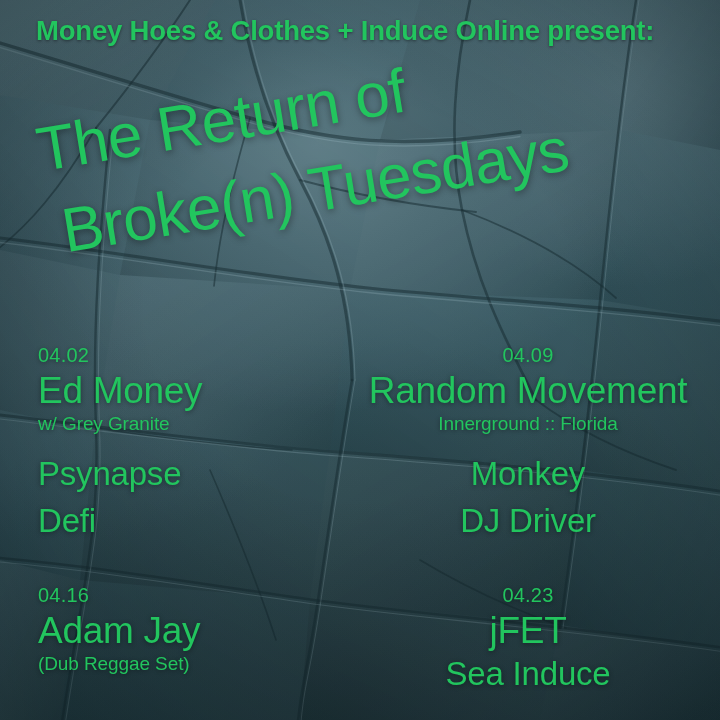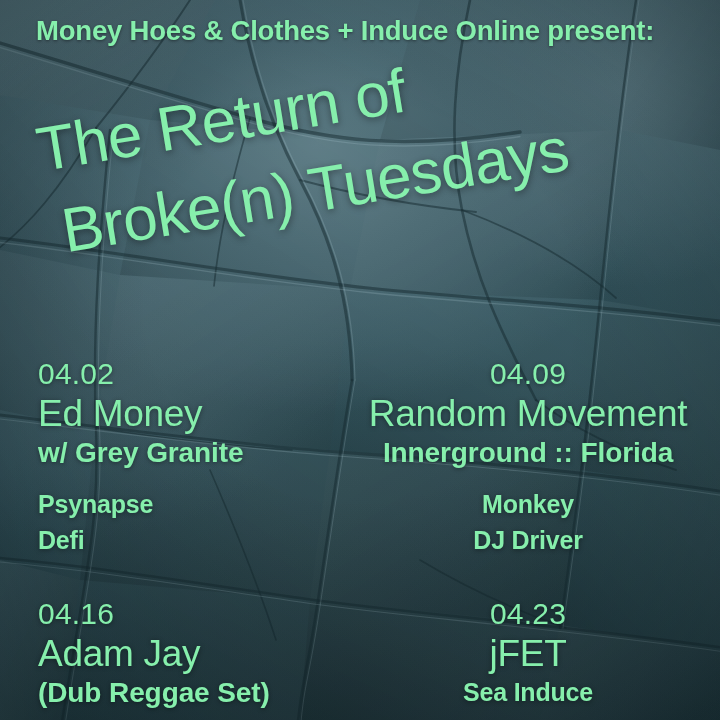--- a/index.html
+++ b/index.html
@@ -9,21 +9,21 @@
     background: #1a2a30;
   }
   * { box-sizing: border-box; }
 
   .flyer {
     position: relative;
     width: 720px;
     height: 720px;
     overflow: hidden;
     font-family: "Liberation Sans", "DejaVu Sans", sans-serif;
-    color: #86efac;
+    color: #22c55e;
     background: #32525c;
     user-select: none;
   }
 
   
   .bg-base {
     position: absolute;
     inset: 0;
     background:
       radial-gradient(ellipse 70% 55% at 44% 20%,  #5b7a83 0%,  #4a6a74 28%, rgba(58,88,97,0) 68%),
@@ -87,47 +87,46 @@
     height: 376px;
     display: grid;
     grid-template-columns: 320px 1fr;
     grid-template-rows: 240px auto;
     column-gap: 0;
   }
   .cell { padding-left: 38px; }
   .cell.right { padding-left: 16px; text-align: center; }
 
   .date {
-    font-size: 30px;
+    font-size: 20px;
     font-weight: 400;
     line-height: 1.18;
     letter-spacing: 0.2px;
     margin-bottom: 3px;
     text-shadow: 0 1px 4px rgba(0,0,0,0.40);
-    margin-top: 12px;
   }
   .headliner {
     font-size: 37px;
     font-weight: 400;
     line-height: 1.1;
     letter-spacing: -0.3px;
     white-space: nowrap;
     text-shadow: 0 1px 5px rgba(0,0,0,0.42);
   }
   .sub {
-    font-size: 28px;
-    font-weight: 700;
+    font-size: 19px;
+    font-weight: 400;
     line-height: 1.32;
     letter-spacing: -0.1px;
     white-space: nowrap;
     text-shadow: 0 1px 4px rgba(0,0,0,0.40);
   }
   .act {
-    font-size: 25px;
-    font-weight: 700;
+    font-size: 33px;
+    font-weight: 400;
     line-height: 1.42;
     letter-spacing: -0.2px;
     white-space: nowrap;
     text-shadow: 0 1px 5px rgba(0,0,0,0.42);
   }
   .sp-sm { height: 9px; }
   .acts { margin-top: 6px; }
 </style>
 </head>
 <body>

